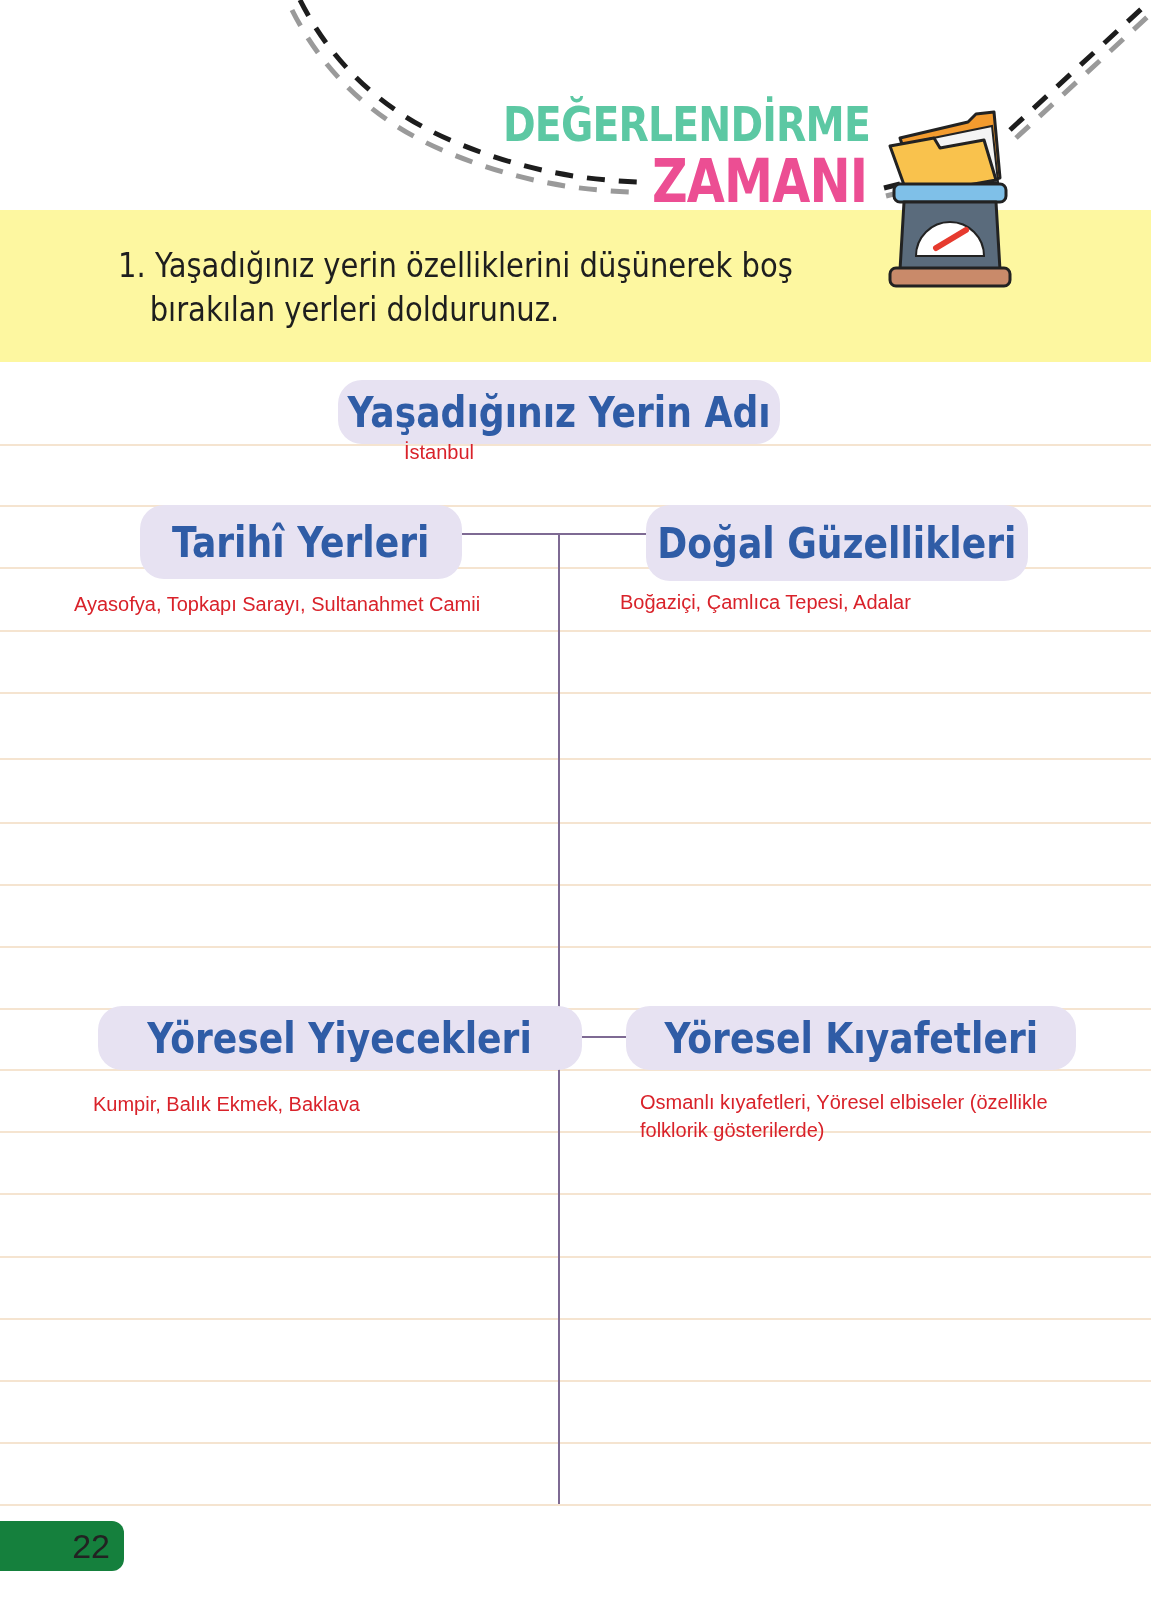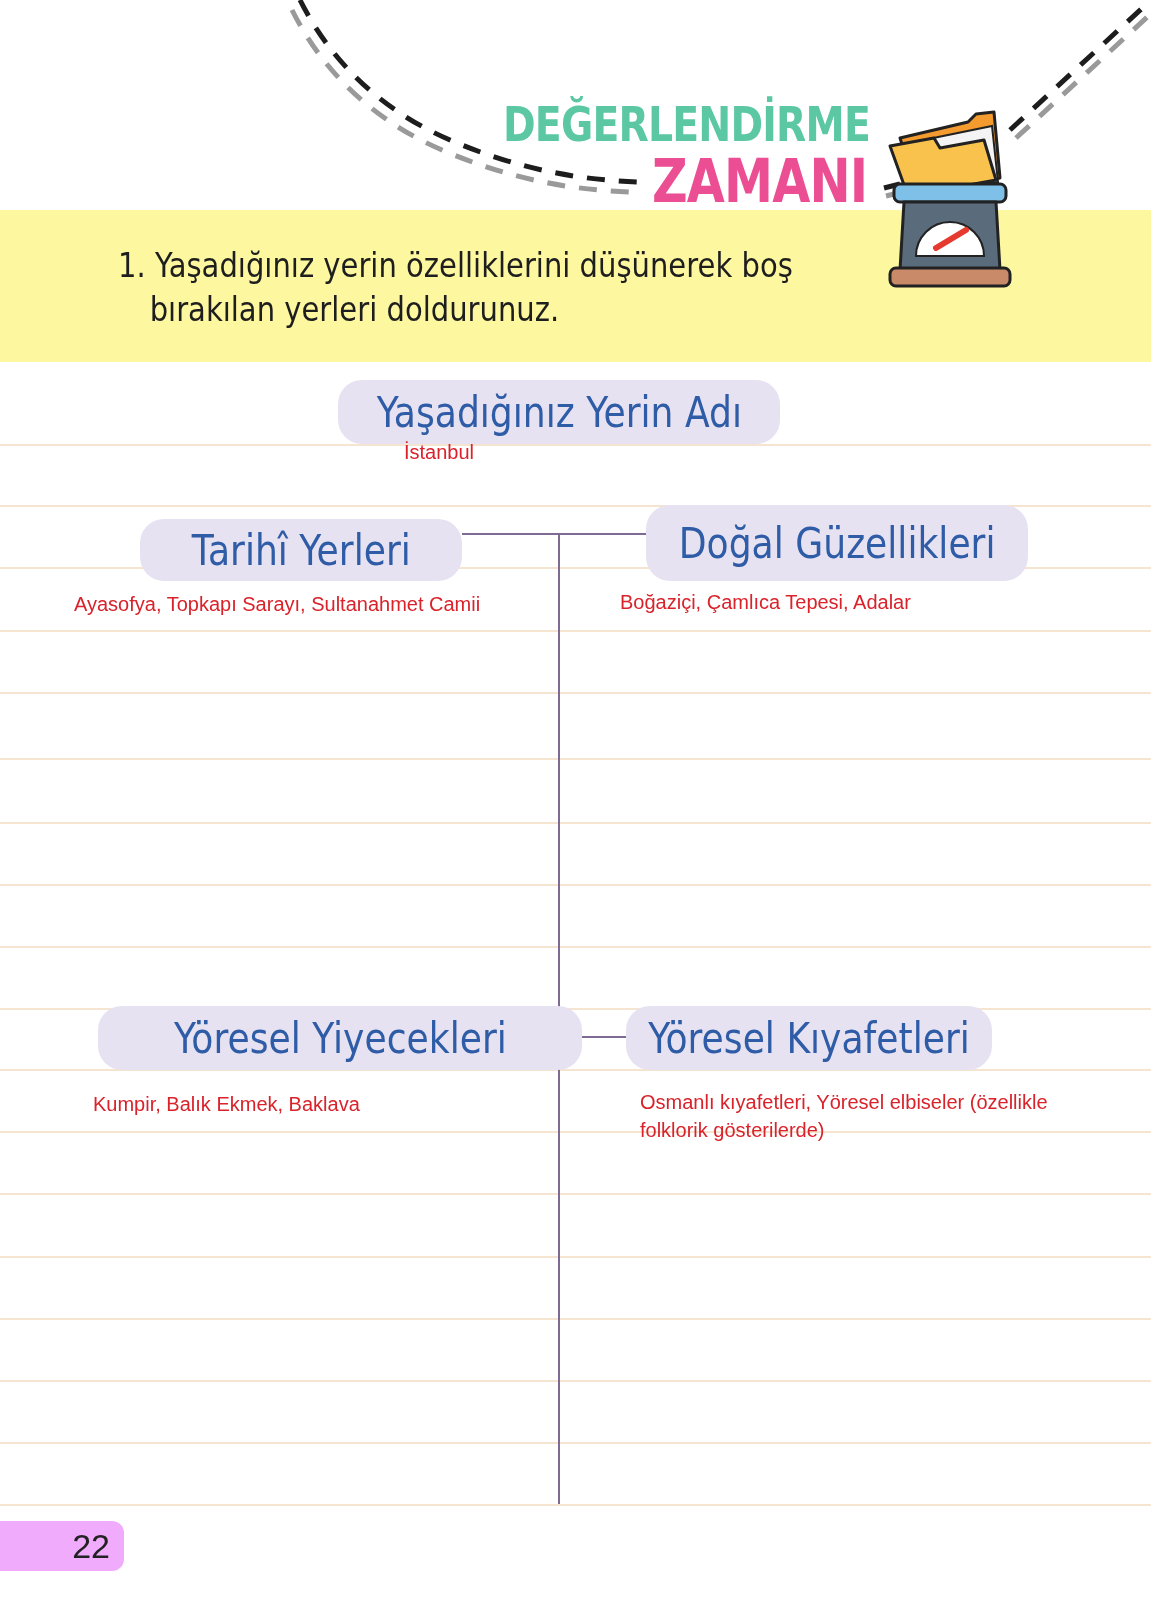--- a/index.html
+++ b/index.html
@@ -28,31 +28,31 @@
     }
     .question .q2 { padding-left: 36px; display: block; }
     .rule {
       position: absolute; left: 0; width: 1151px; height: 2px; background: #f5e4d0;
     }
     .vline { position: absolute; background: #7e6a93; }
     .pill {
       position: absolute; background: #e7e2f2; border-radius: 24px;
       display: flex; align-items: center; justify-content: center;
       color: #2f5ca6; font-family: "DejaVu Sans", sans-serif; font-size: 42px;
-      white-space: nowrap; overflow: hidden;
+      white-space: nowrap; overflow: hidden; font-weight: bold;
     }
     .pill span { display: inline-block; transform: scaleX(0.86); }
     .answer {
       position: absolute; color: #d9222a; font-family: "Liberation Sans", sans-serif;
       font-size: 20px; line-height: 28px; white-space: nowrap;
     }
     .answer.wrap { white-space: normal; width: 450px; }
     .page-num-box {
       position: absolute; left: 0; top: 1521px; width: 124px; height: 50px;
-      background: #f0abfc; border-radius: 0 12px 12px 0;
+      background: #15803d; border-radius: 0 12px 12px 0;
     }
     .page-num {
       position: absolute; right: 14px; top: 6px; font-size: 34px; color: #222;
       font-family: "Liberation Sans", sans-serif;
     }
   </style>
 </head>
 <body>
 
 <svg id="deco" viewBox="0 0 1151 360" xmlns="http://www.w3.org/2000/svg">
@@ -117,35 +117,35 @@
 
 <div class="vline" style="left:558px; top:534px; width:2px; height:970px;"></div>
 <div class="vline" style="left:462px; top:533px; width:186px; height:2px;"></div>
 <div class="vline" style="left:502px; top:1036px; width:124px; height:2px;"></div>
 
 <div class="pill" style="left:338px; top:380px; width:442px; height:64px;">
   <span>Yaşadığınız Yerin Adı</span>
 </div>
 <div class="answer" style="left:404px; top:438px;">İstanbul</div>
 
-<div class="pill" style="left:140px; top:519px; width:322px; height:62px;">
+<div class="pill" style="left:140px; top:505px; width:322px; height:74px;">
   <span>Tarihî Yerleri</span>
 </div>
 <div class="answer" style="left:74px; top:590px;">Ayasofya, Topkapı Sarayı, Sultanahmet Camii</div>
 
 <div class="pill" style="left:646px; top:505px; width:382px; height:76px;">
   <span>Doğal Güzellikleri</span>
 </div>
 <div class="answer" style="left:620px; top:588px;">Boğaziçi, Çamlıca Tepesi, Adalar</div>
 
 <div class="pill" style="left:98px; top:1006px; width:484px; height:64px;">
   <span>Yöresel Yiyecekleri</span>
 </div>
 <div class="answer" style="left:84px; top:1090px;margin-left:9px;">Kumpir, Balık Ekmek, Baklava</div>
 
-<div class="pill" style="left:626px; top:1006px; width:366px; height:64px;">
+<div class="pill" style="left:626px; top:1006px; width:450px; height:64px;">
   <span>Yöresel Kıyafetleri</span>
 </div>
 <div class="answer wrap" style="left:640px; top:1088px;">Osmanlı kıyafetleri, Yöresel elbiseler (özellikle folklorik gösterilerde)</div>
 
 <div class="page-num-box">
   <span class="page-num">22</span>
 </div>
 
 </body></html>

